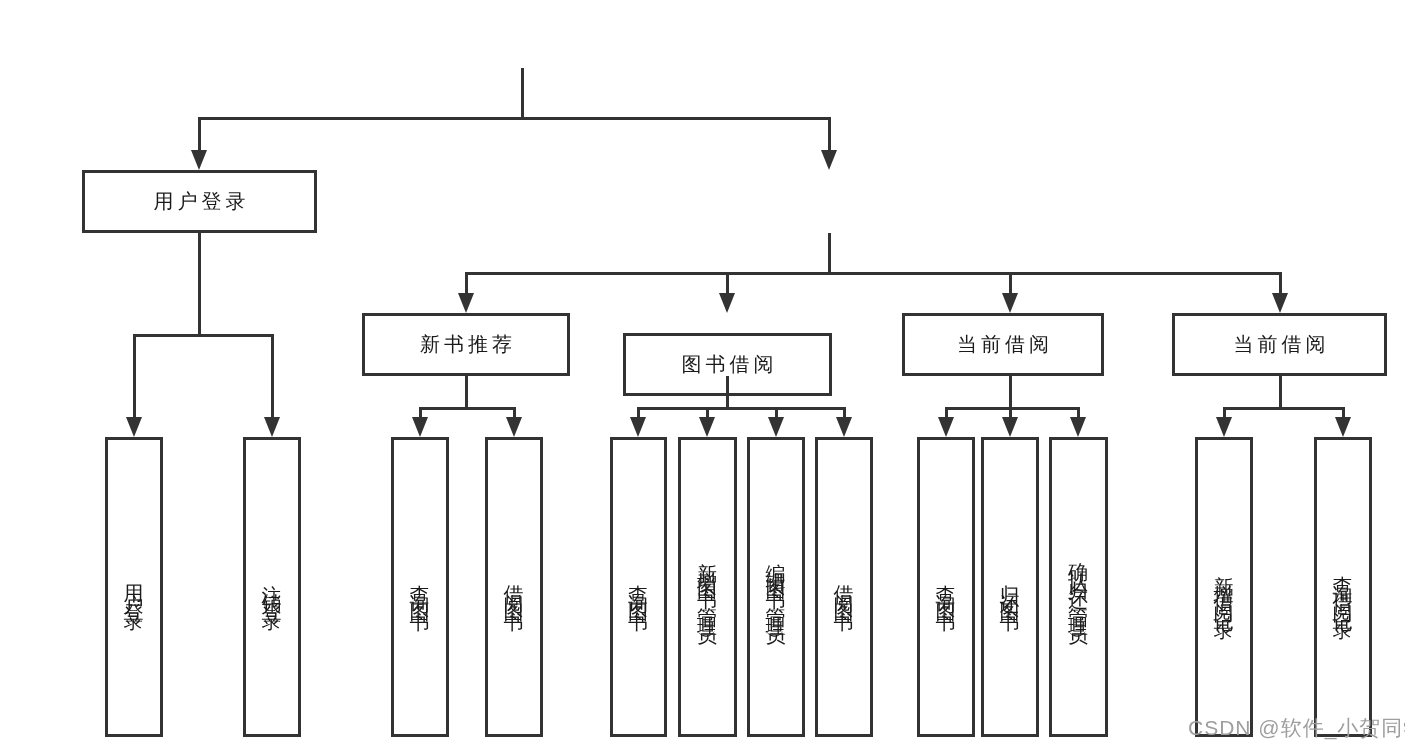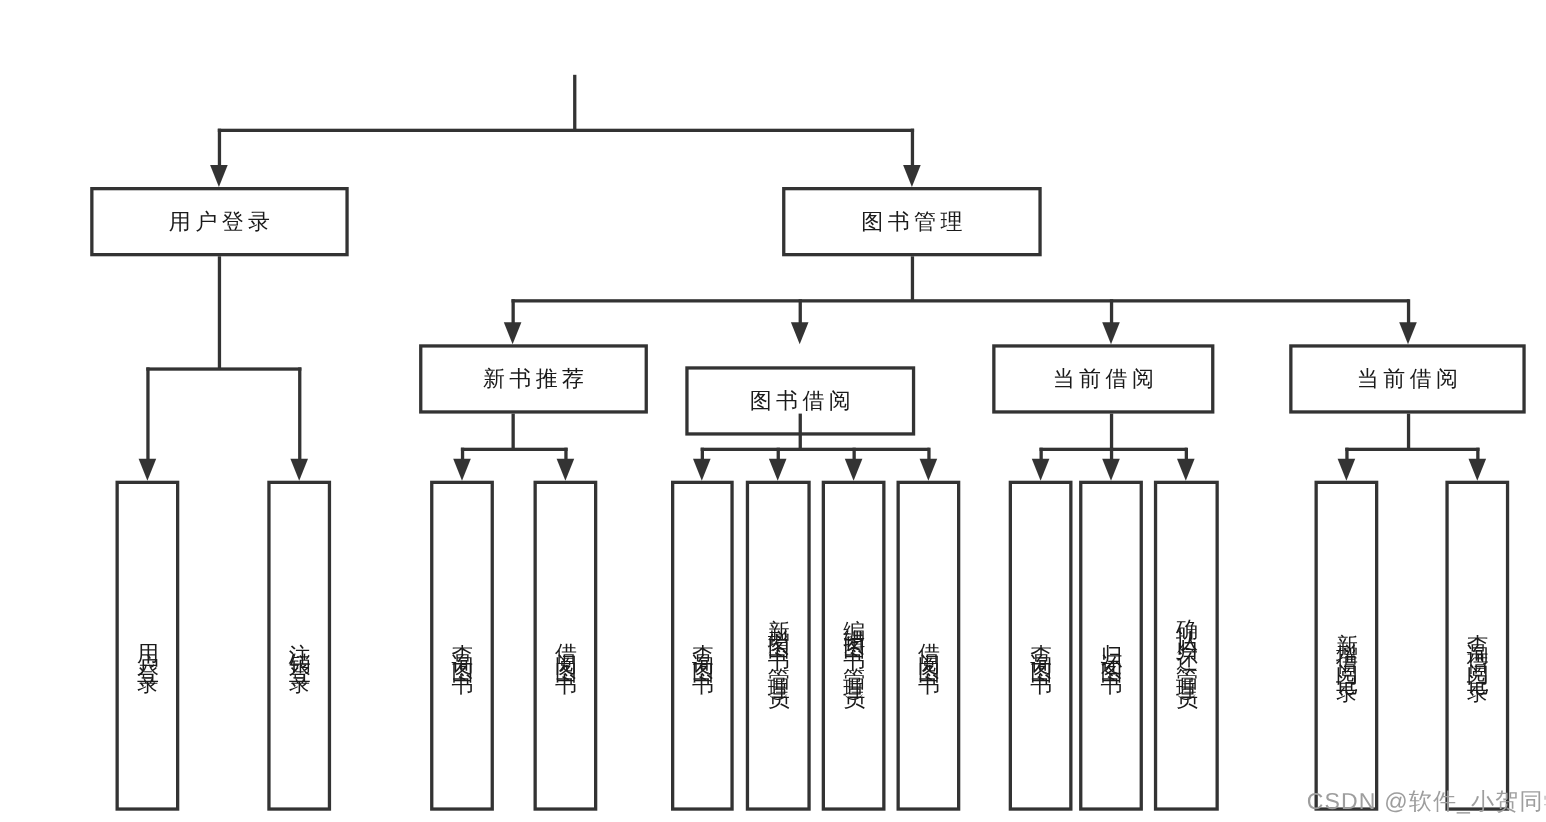--- a/index.html
+++ b/index.html
@@ -72,23 +72,22 @@
   }
 </style>
 </head>
 <body>
 
 <div class="stage">
 
 
   <div class="hbox" style="left:82px; top:170px; width:235px; height:63px;">用户登录</div>
 
-  <div class="hbox" style="left:711px; top:170px; width:236px; height:63px;">图书管理</div>
 
-  <div class="hbox" style="left:381px; top:313px; width:208px; height:63px;">新书推荐</div>
+  <div class="hbox" style="left:362px; top:313px; width:208px; height:63px;">新书推荐</div>
 
   <div class="hbox" style="left:623px; top:313px; width:209px; height:63px;margin-top:20px;">图书借阅</div>
 
   <div class="hbox" style="left:902px; top:313px; width:202px; height:63px;">当前借阅</div>
 
   <div class="hbox" style="left:1172px; top:313px; width:215px; height:63px;">当前借阅</div>
 
   <div class="vbox" style="left:105px; width:58px;">用户登录</div>
 
   <div class="vbox" style="left:243px; width:58px;">注销登录</div>

